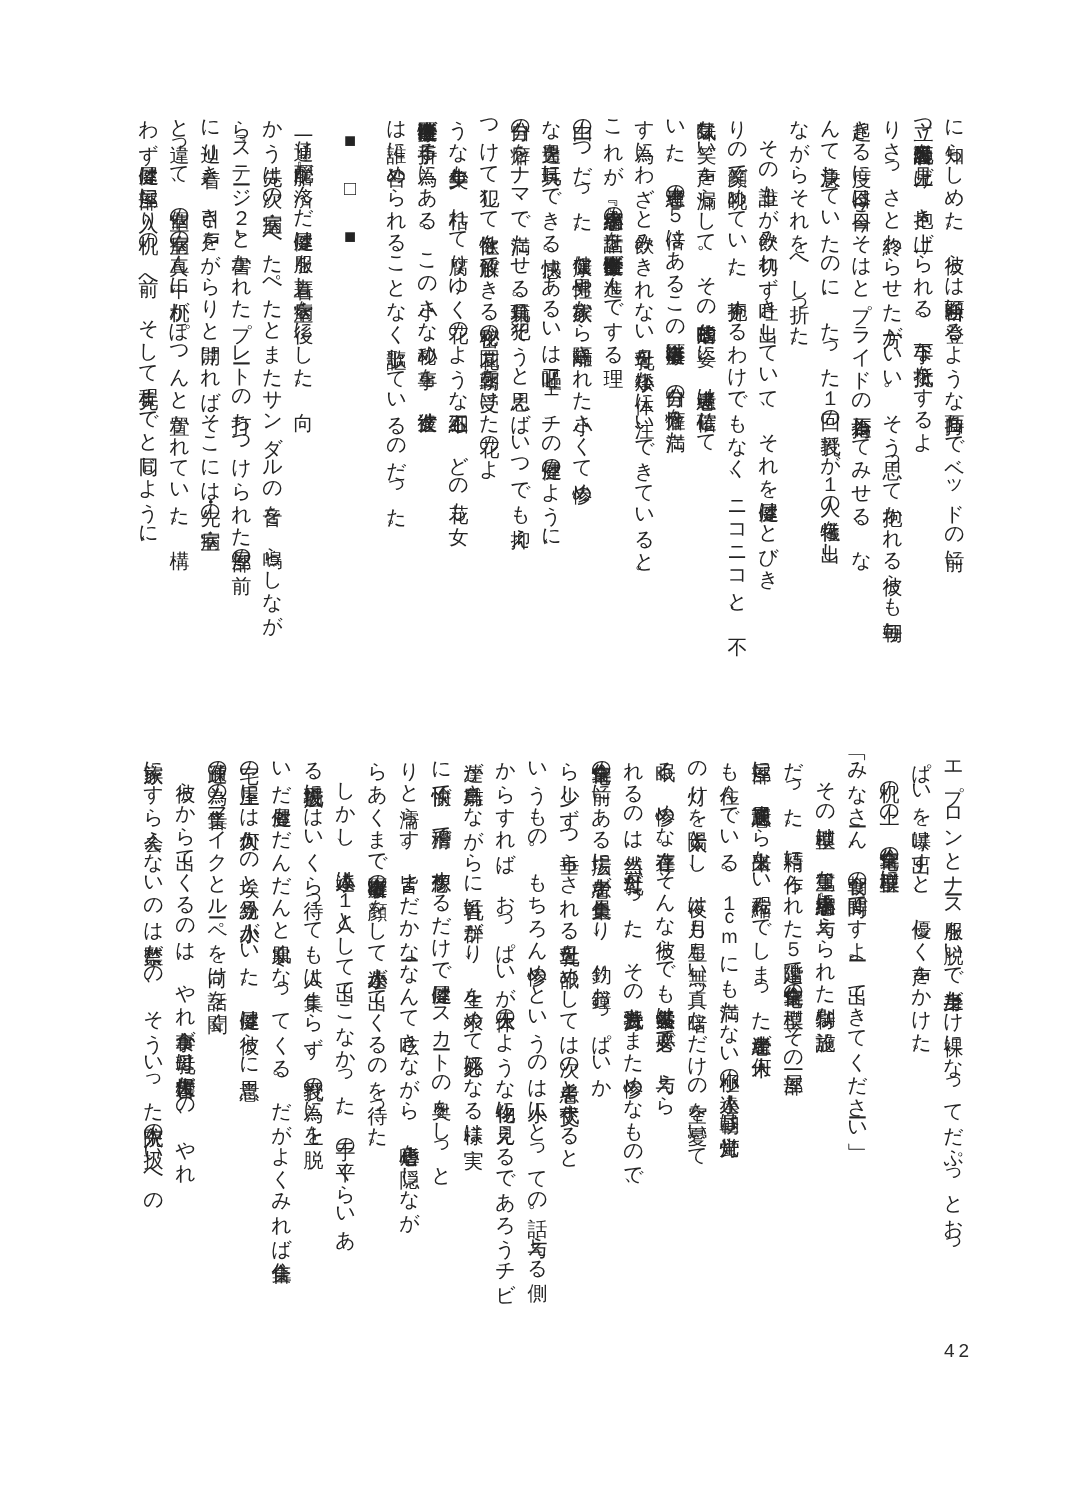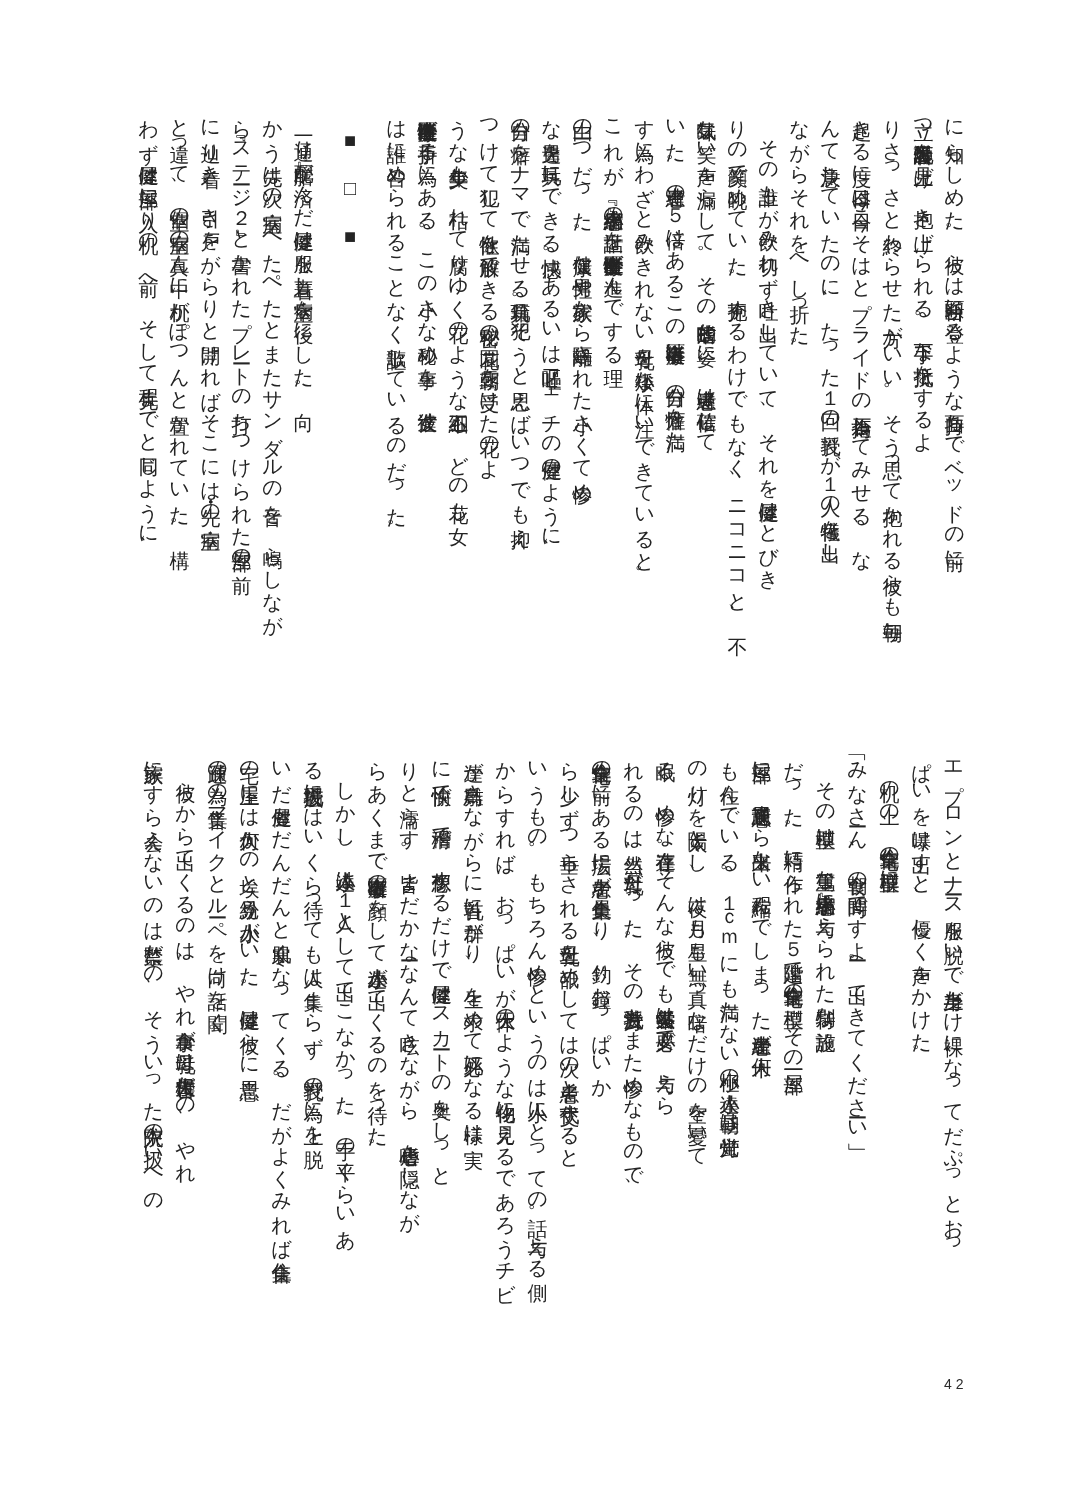--- a/index.html
+++ b/index.html
@@ -43,23 +43,23 @@
     display: block;
     white-space: nowrap;
   }
   .divider-line {
     line-height: 62px !important;
     letter-spacing: 3px;
   }
   .page-number {
     position: absolute;
     left: 944px;
-    top: 1376px;
+    top: 1340px;
     font-family: "Liberation Sans", "DejaVu Sans", sans-serif;
-    font-size: 14px;
+    font-size: 19px;
     letter-spacing: 4px;
     color: #2b2b2b;
   }
 </style>
 </head>
 <body>
 
 <div class="page">
 
   <div class="vblock vblock-top">

